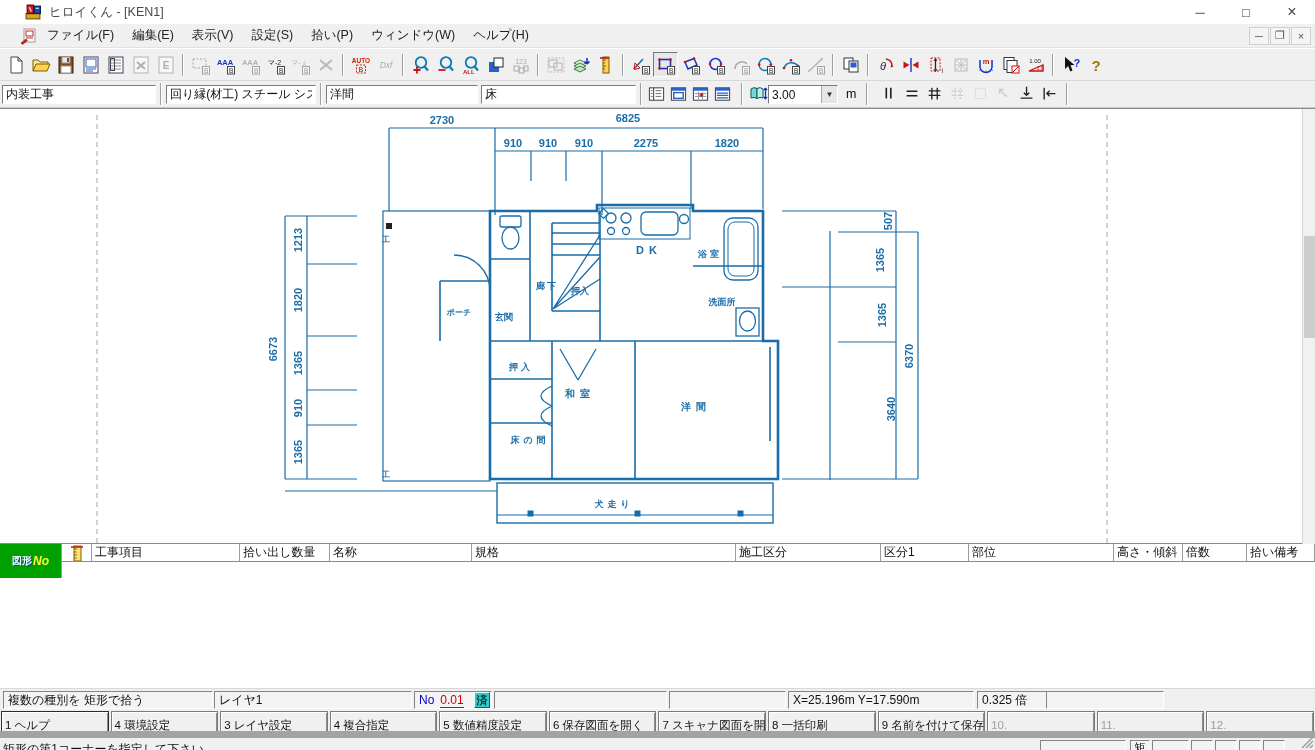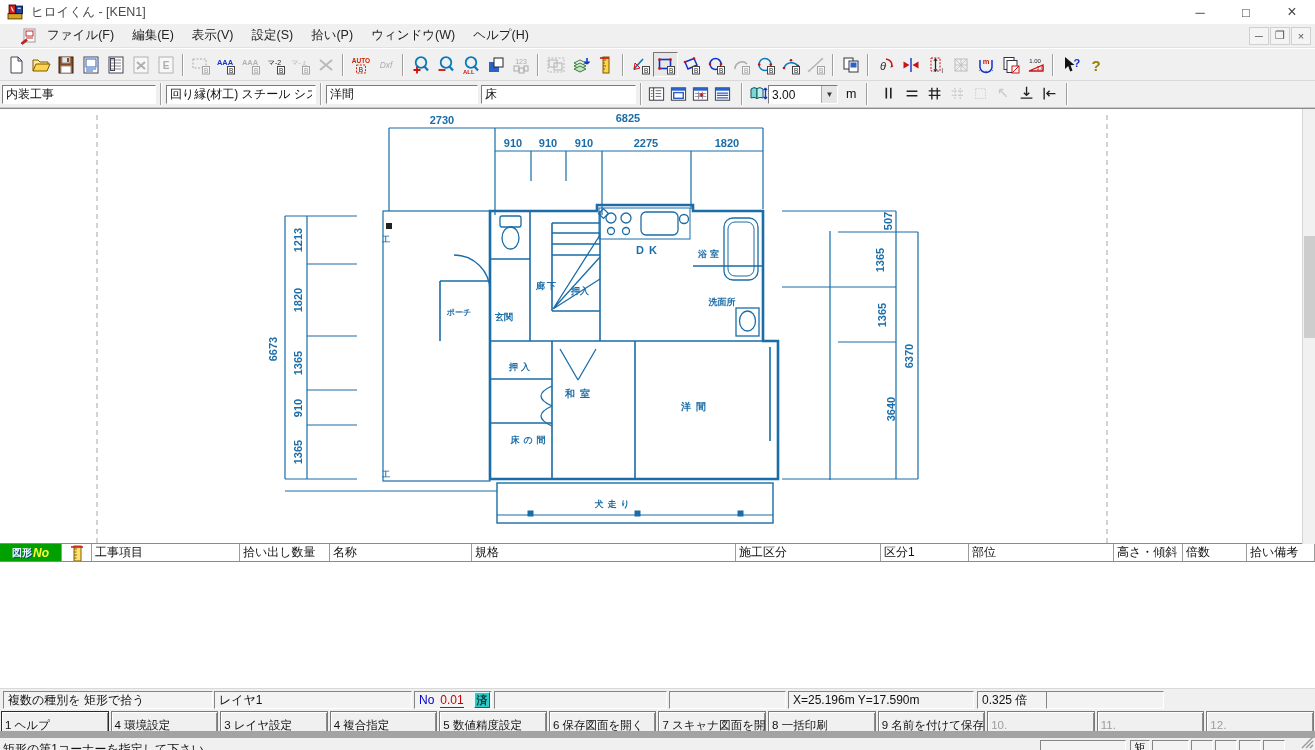--- a/index.html
+++ b/index.html
@@ -1,21 +1,21 @@
 <!DOCTYPE html>
 <html><head>
 <meta charset="utf-8">
 <style>
   *{box-sizing:border-box;margin:0;padding:0}
   html,body{width:1315px;height:750px;overflow:hidden;background:#fff;
     font-family:"Liberation Sans","DejaVu Sans",sans-serif;-webkit-font-smoothing:none}
   .window{position:relative;width:1315px;height:750px;background:#f0f0f0;font-size:12px;color:#111}
 
   
-  .titlebar{height:24px;background:#fff;display:flex;align-items:center;padding-left:7px}
+  .titlebar{height:24px;background:#fff;display:flex;align-items:center;padding-left:25px}
   .apptitle{font-size:12.5px;color:#4a4a4a;margin-left:7px}
   .winbtns{margin-left:auto;display:flex;height:100%}
   .wbtn{width:46px;height:100%;display:flex;align-items:center;justify-content:center;font-size:13px;color:#444}
 
   
   .menubar{height:24px;background:#f0f0f0;display:flex;align-items:center;padding-left:20px;border-bottom:1px solid #e2e2e2}
   .mi{padding:3px 9px;font-size:12.5px;color:#222}
   .mdibtns{margin-left:auto;display:flex;margin-right:4px}
   .mdibtn{width:20px;height:18px;display:flex;align-items:center;justify-content:center;font-size:11px;color:#555;border:1px solid #d0d0d0;background:#f4f4f4;margin-left:1px}
 
@@ -37,21 +37,21 @@
 
   
   .canvas{position:relative;height:435px;background:#fff;border-top:1px solid #8a8a8a}
   .plan{position:absolute;left:0;top:0}
   .vscroll{position:absolute;right:0;top:0;width:13px;height:435px;background:#f1f1f1;border-left:1px solid #d5d5d5}
   .vthumb{position:absolute;left:1px;top:127px;width:11px;height:102px;background:#cdcdcd}
 
   
   .gridheader{height:19px;background:#fff;border-top:1px solid #8a8a8a;border-bottom:1px solid #8a8a8a;display:flex}
   .gh{border-right:1px solid #9c9c9c;font-size:12px;display:flex;align-items:center;padding-left:3px;overflow:hidden;white-space:nowrap;flex:none}
-  .gh-badge{width:62px;background:#00a000;justify-content:center;padding:0;gap:1px}
+  .gh-badge{width:62px;background:#00a000;justify-content:center;padding:17px;gap:1px}
   .gh-badge .b1{color:#e8f4ff;font-weight:bold;font-size:10px;text-shadow:1px 1px 0 #004a8a}
   .gh-badge .b2{color:#ffff33;font-weight:bold;font-style:italic;font-size:12px}
   .gh-ruler{width:30px;justify-content:center;padding:0}
   .gridbody{height:126px;background:#fff}
 
   
   .statusrow{position:relative;height:22px;background:#f0f0f0;border-top:1px solid #d9d9d9}
   .scell{position:absolute;top:2px;height:18px;border:1px solid;border-color:#858585 #fff #fff #858585;background:#f3f3f3;font-size:12px;display:flex;align-items:center;padding:0 4px;white-space:nowrap;overflow:hidden}
   .no-label{color:#0000cc}
   .no-value{color:#cc0000;border-bottom:1px solid #cc0000;margin-left:6px}

